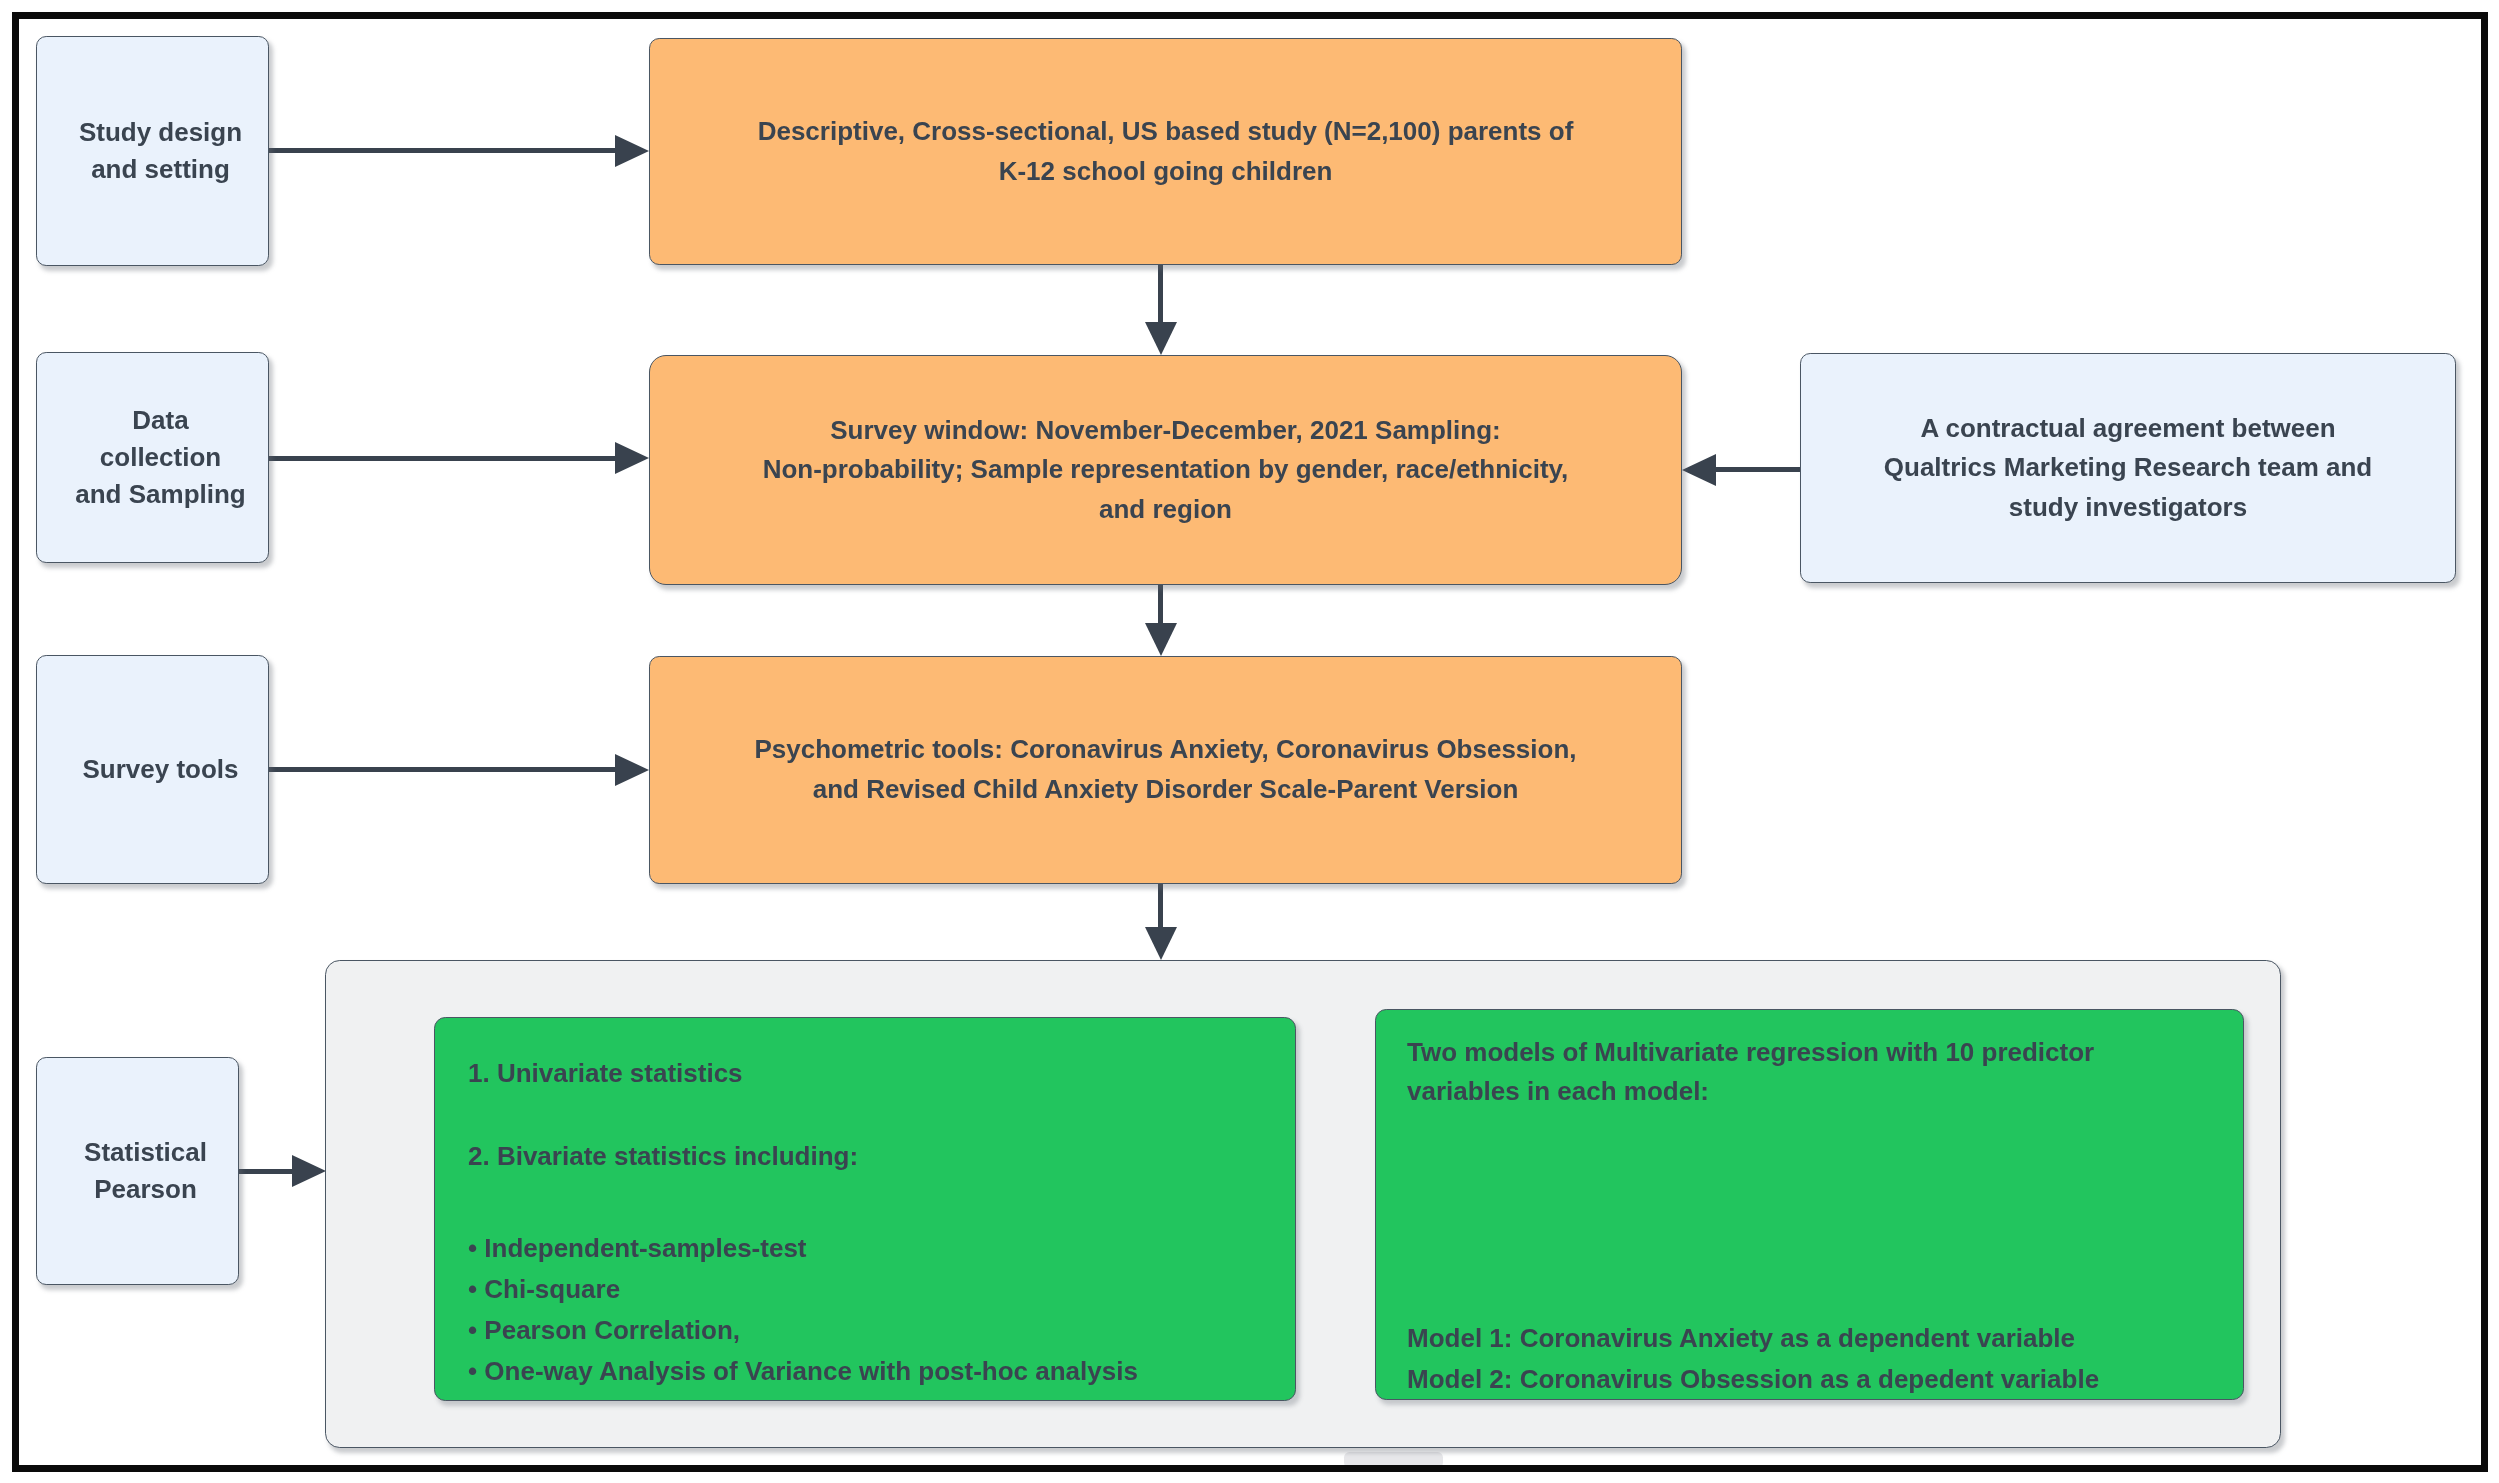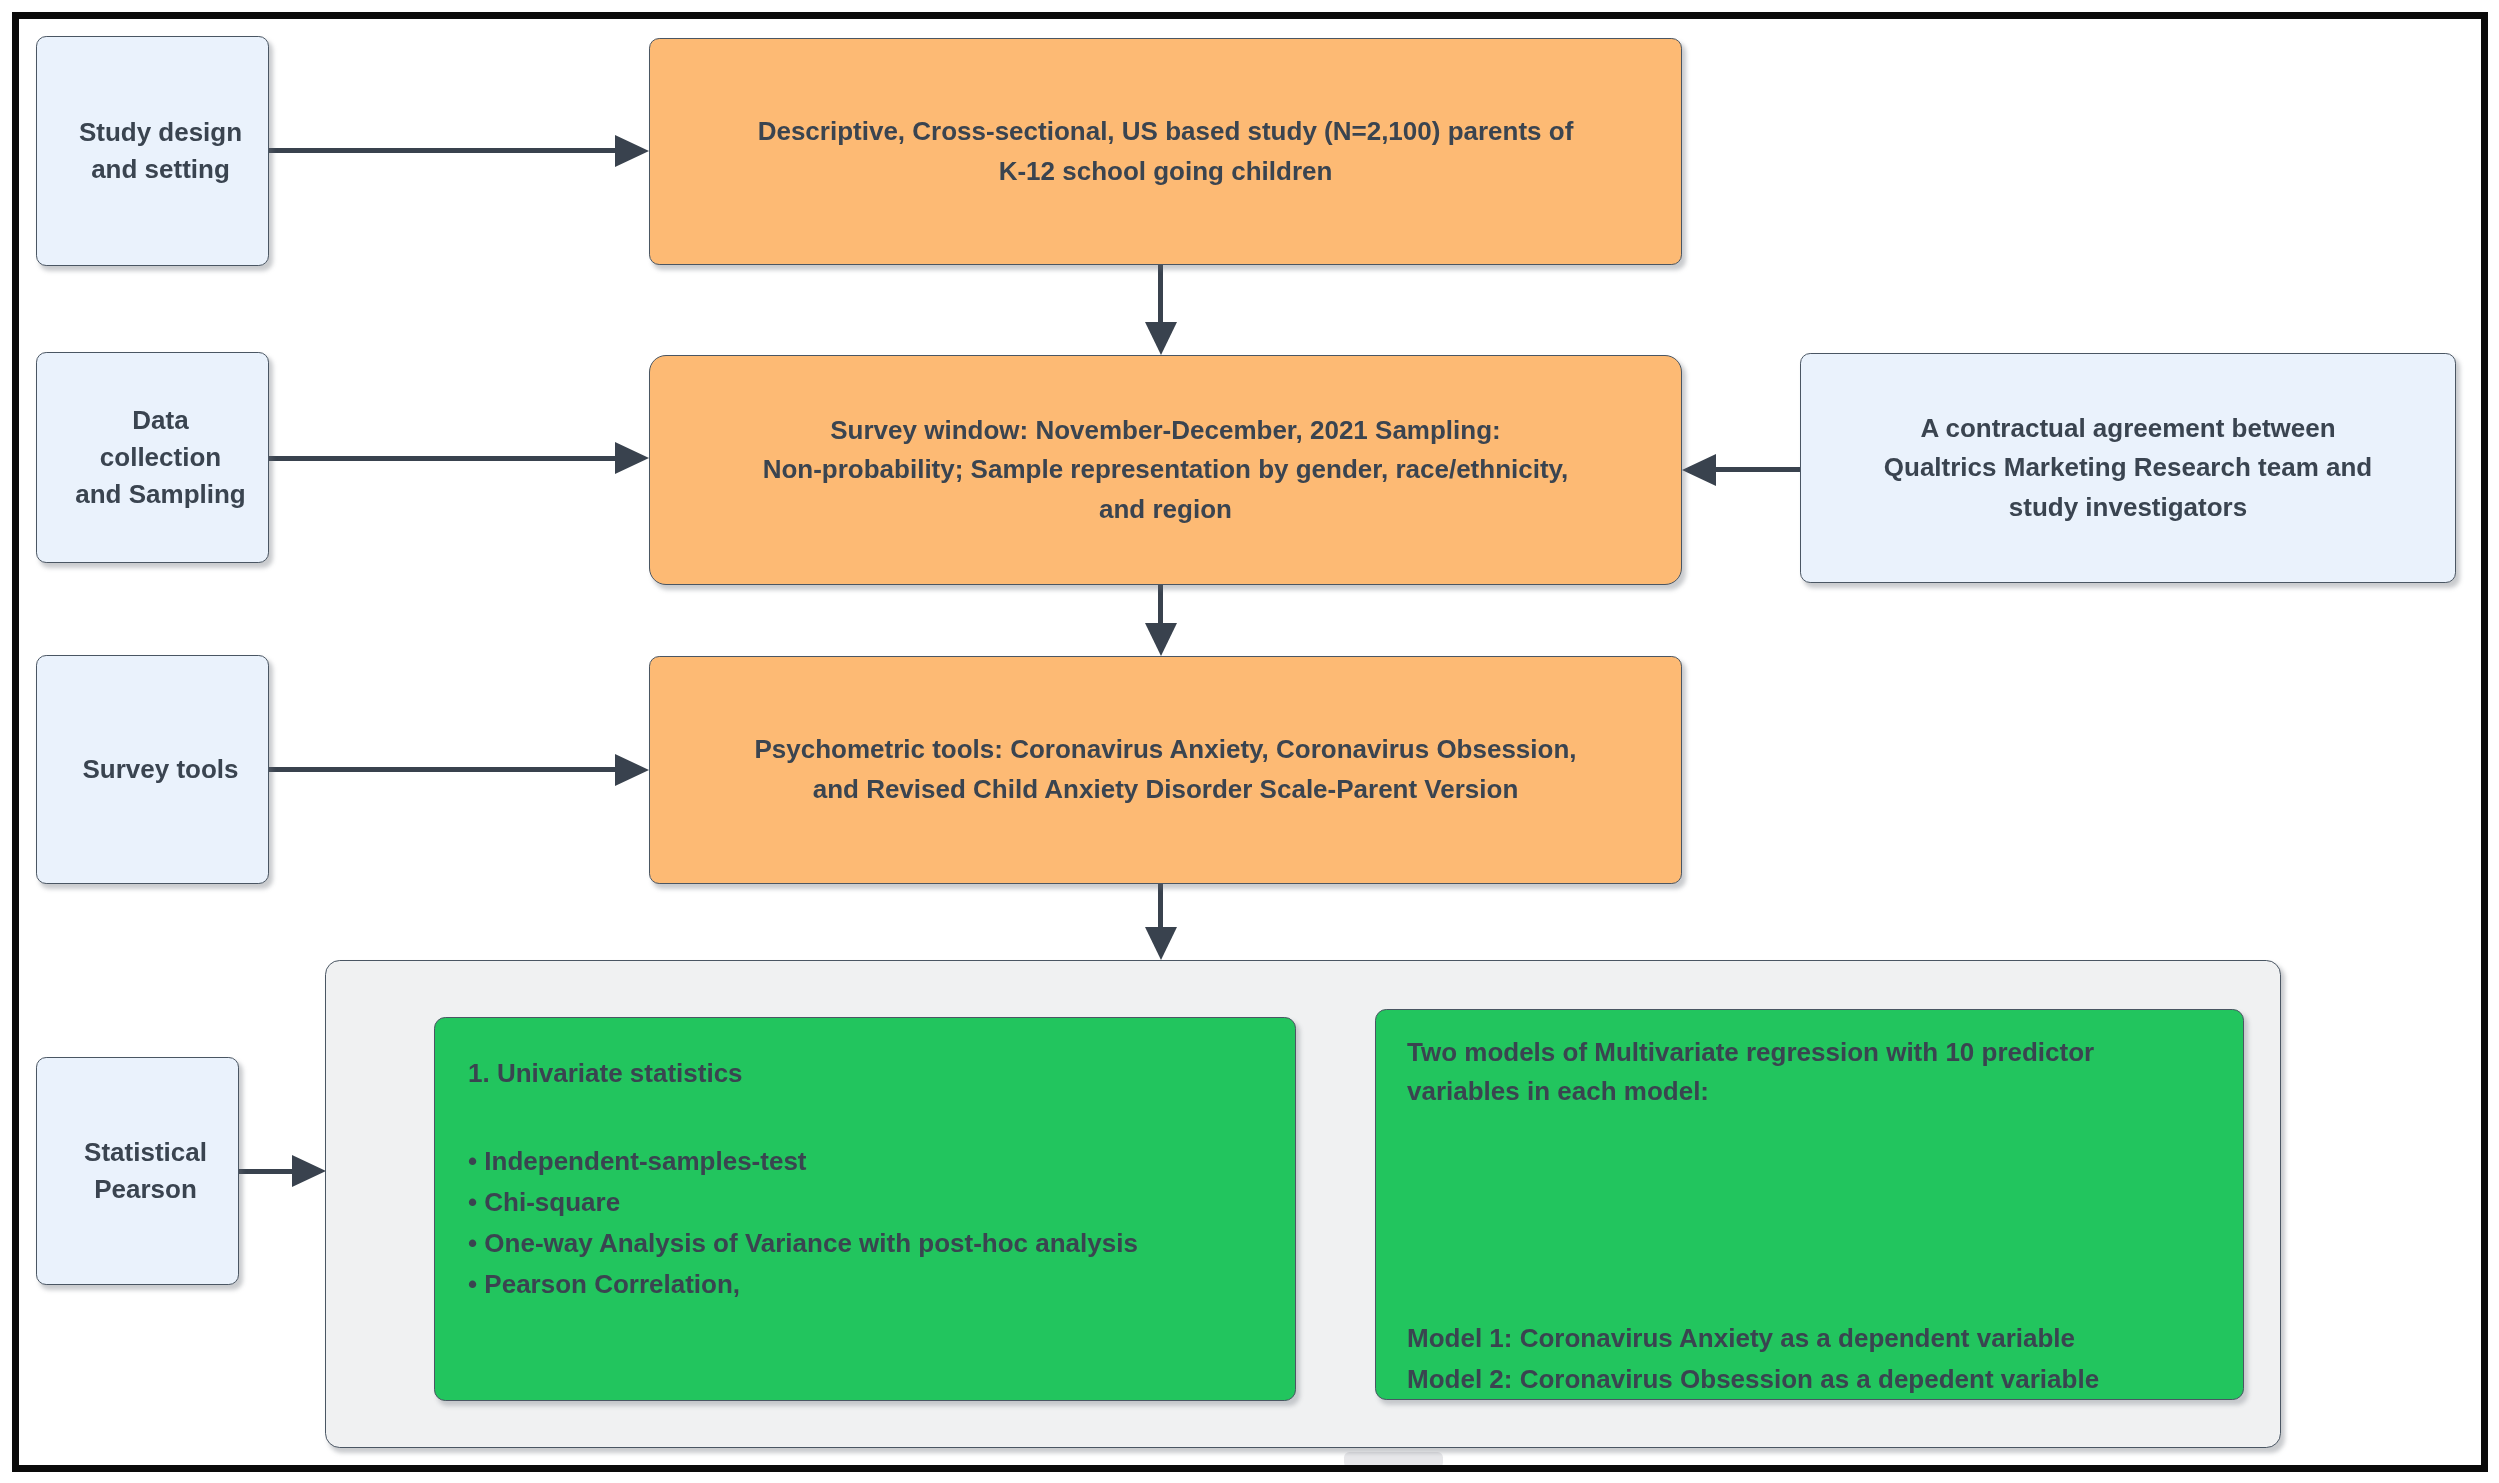--- a/index.html
+++ b/index.html
@@ -104,24 +104,25 @@
 <div class="node gray n-c3 lbl-center">Psychometric tools: Coronavirus Anxiety, Coronavirus Obsession,
 and Revised Child Anxiety Disorder Scale-Parent Version</div>
 
 <div class="node blue n-l4 lbl-left">Statistical
 Pearson</div>
 
 <div class="big-container"></div>
 
 <div class="white-box w1">
   <div class="w1-item1">1. Univariate statistics</div>
+  <div class="w1-item2">2. Bivariate statistics including:</div>
   <div class="w1-bullet">• Independent-samples-test</div>
   <div class="w1-bullet">• Chi-square</div>
+  <div class="w1-bullet">• Pearson Correlation,</div>
   <div class="w1-bullet">• One-way Analysis of Variance with post-hoc analysis</div>
-  <div class="w1-bullet">• Pearson Correlation,</div>
 </div>
 
 <div class="white-box w2">
   <div class="w2-heading">Two models of Multivariate regression with 10 predictor
 variables in each model:</div>
   <div class="w2-models">
     <div class="w2-model">Model 1: Coronavirus Anxiety as a dependent variable</div>
     <div class="w2-model">Model 2: Coronavirus Obsession as a depedent variable</div>
   </div>
 </div>

